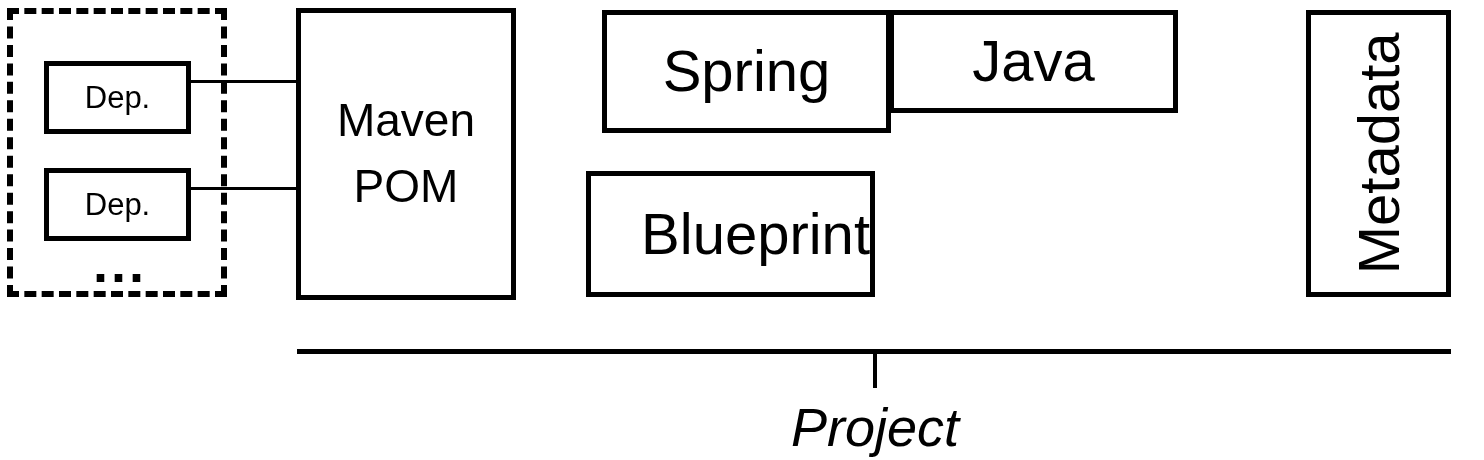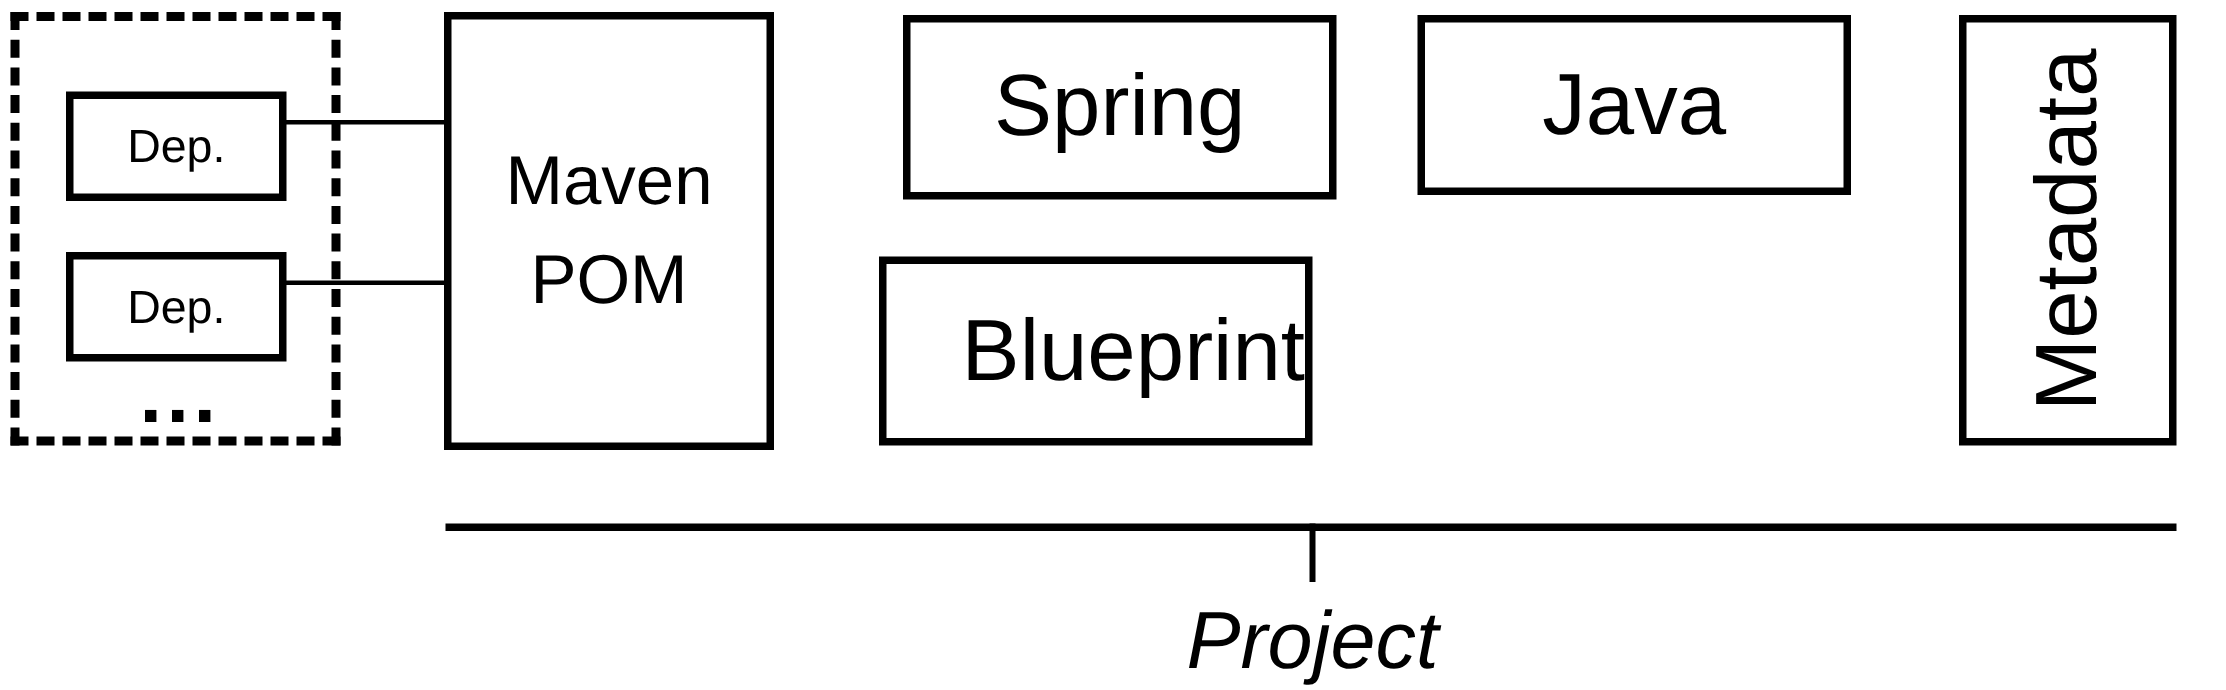--- a/index.html
+++ b/index.html
@@ -125,21 +125,21 @@
   </div>
 
   <div class="box big-box" style="left:586px; top:10px; width:289px; height:123px;margin-left:16px;">
     <span>Spring</span>
   </div>
 
   <div class="box big-box" style="left:586px; top:171px; width:289px; height:126px;justify-content:flex-end;">
     <span>Blueprint</span>
   </div>
 
-  <div class="box big-box" style="left:945px; top:10px; width:289px; height:120px;">
+  <div class="box big-box" style="left:889px; top:10px; width:289px; height:103px;">
     <span>Java</span>
   </div>
 
 
   <div class="box metadata-box" style="left:1306px; top:10px; width:145px; height:287px;">
     <span class="metadata-label">Metadata</span>
   </div>
 
   <div class="hline" style="left:297px; top:349px; width:1154px; height:5px;"></div>
 

